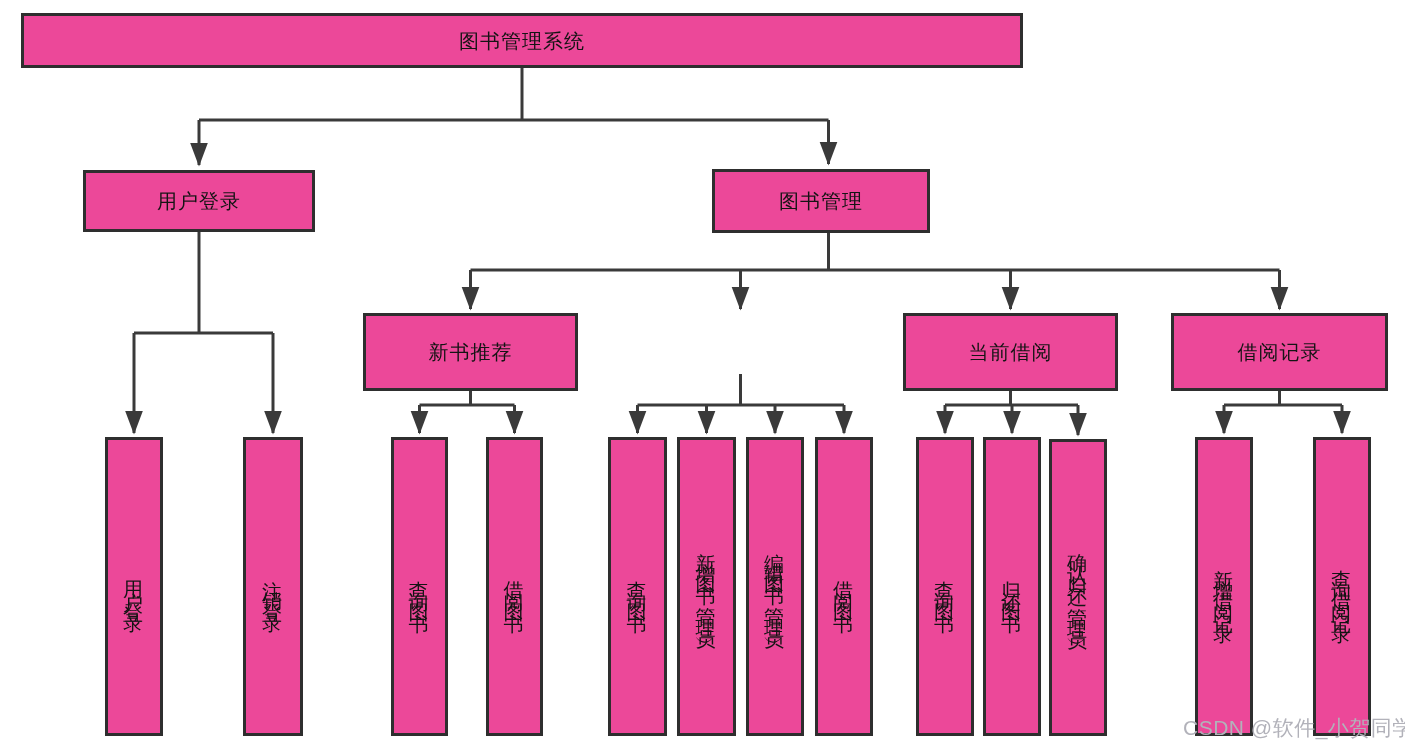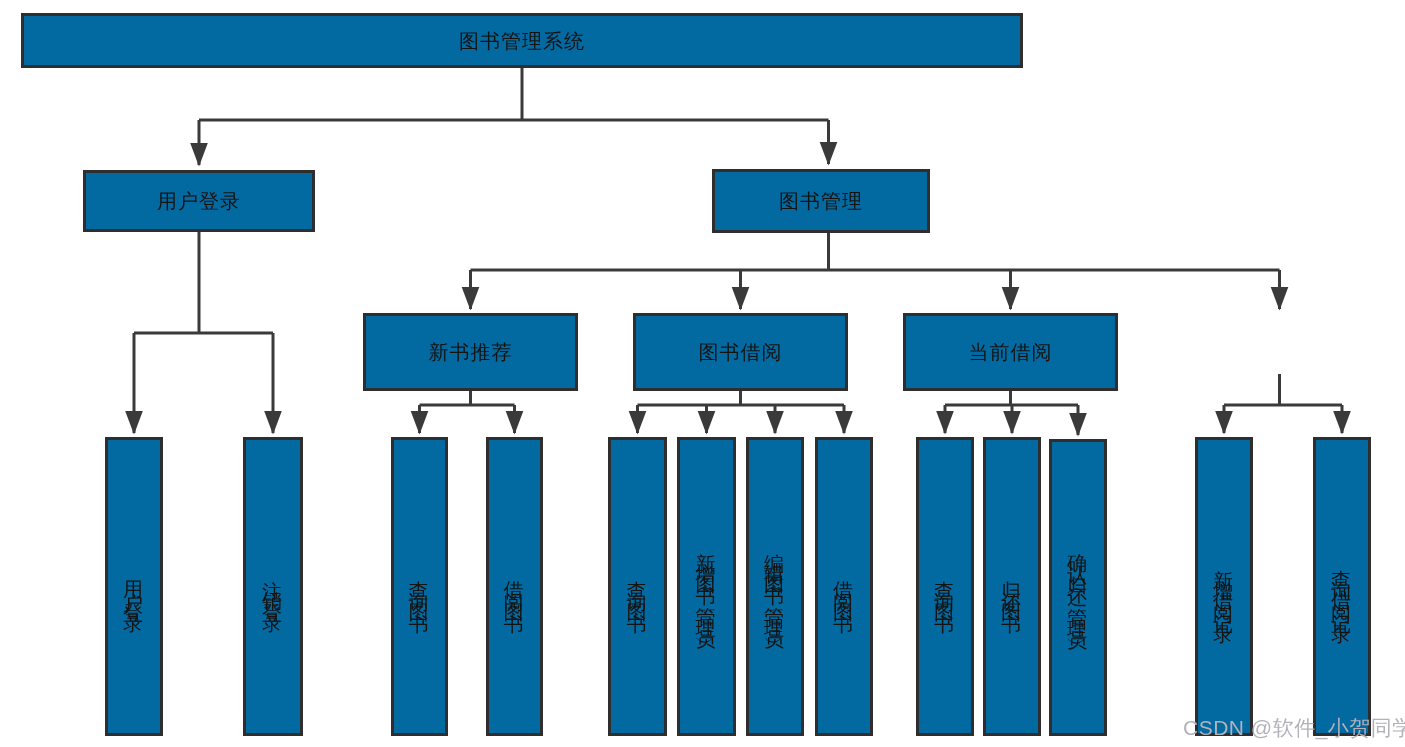--- a/index.html
+++ b/index.html
@@ -14,21 +14,21 @@
     width: 1405px; height: 747px;
     background: #ffffff;
   }
   svg.wires {
     position: absolute; left: 0; top: 0;
     width: 1405px; height: 747px;
     z-index: 1;
   }
   .node {
     position: absolute;
-    background: #0369a1;
+    background: #ec4899;
     border: 3px solid #2e2e2e;
     display: flex;
     align-items: center;
     justify-content: center;
     color: #141414;
     font-size: 20px;
     z-index: 2;
     letter-spacing: 1px;
   }
   .hnode { line-height: 1; }
@@ -142,22 +142,22 @@
       <line x1="1342" y1="405" x2="1342" y2="433" marker-end="url(#ah)"></line>
     </g>
   </svg>
 
   <div class="node hnode n-root">图书管理系统</div>
 
   <div class="node hnode n-login">用户登录</div>
   <div class="node hnode n-mgmt">图书管理</div>
 
   <div class="node hnode n-l3 n-rec">新书推荐</div>
-  <div class="node hnode n-l3 n-bor">图书借阅</div>
   <div class="node hnode n-l3 n-cur">当前借阅</div>
+  <div class="node hnode n-l3 n-recrd">借阅记录</div>
 
   <div class="node vnode leaf n-a1">用户登录</div>
   <div class="node vnode leaf n-a2">注销登录</div>
 
   <div class="node vnode leaf n-b1">查询图书</div>
   <div class="node vnode leaf n-b2">借阅图书</div>
 
   <div class="node vnode leaf n-c1">查询图书</div>
   <div class="node vnode leaf n-c2">新增图书（管理员）</div>
   <div class="node vnode leaf n-c3">编辑图书（管理员）</div>

